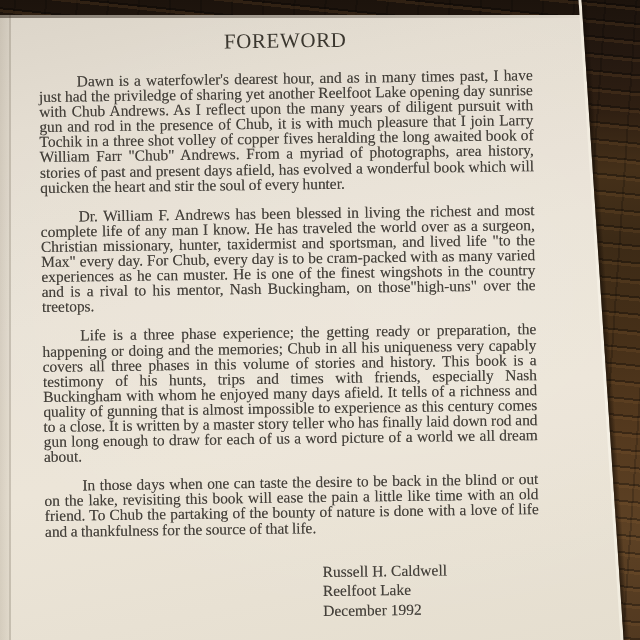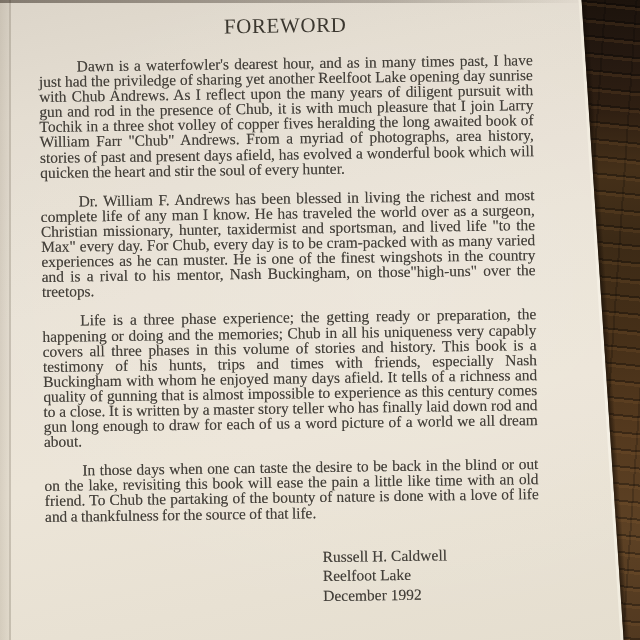--- a/index.html
+++ b/index.html
@@ -21,20 +21,21 @@
         #3c2a16 240px, #452f18 330px, #54391e 430px, #5d4124 530px, #523920 640px);
   }
   
   .paper {
     position:absolute; inset:0;
     clip-path: polygon(0 0, 581px 0, 623px 100%, 0 100%);
     background:
       radial-gradient(120% 90% at 62% 45%, rgba(255,255,255,0.10), rgba(0,0,0,0) 62%),
       linear-gradient(168deg,
         #dcd5c9 0%, #e4ddd1 16%, #eae3d7 42%, #ece5d8 64%, #e8e1d3 84%, #e5decf 100%);
+    margin-top: 15px;
   }
   .left-strip {
     position:absolute; left:0; top:0; width:9px; height:100%;
     background:linear-gradient(to right, rgba(140,128,108,0.22), rgba(140,128,108,0.10));
   }
   .crease {
     position:absolute; left:9px; top:0; width:2px; height:100%;
     background:rgba(120,110,92,0.30);
   }
   .top-edge {

